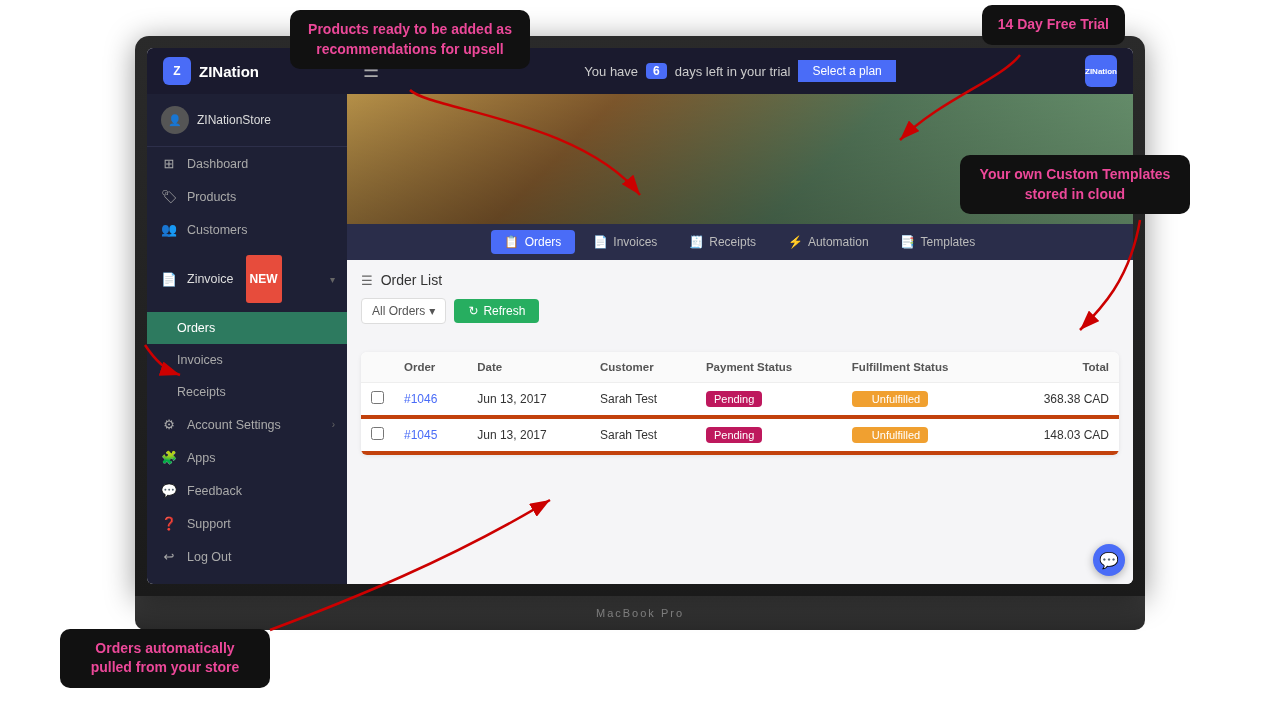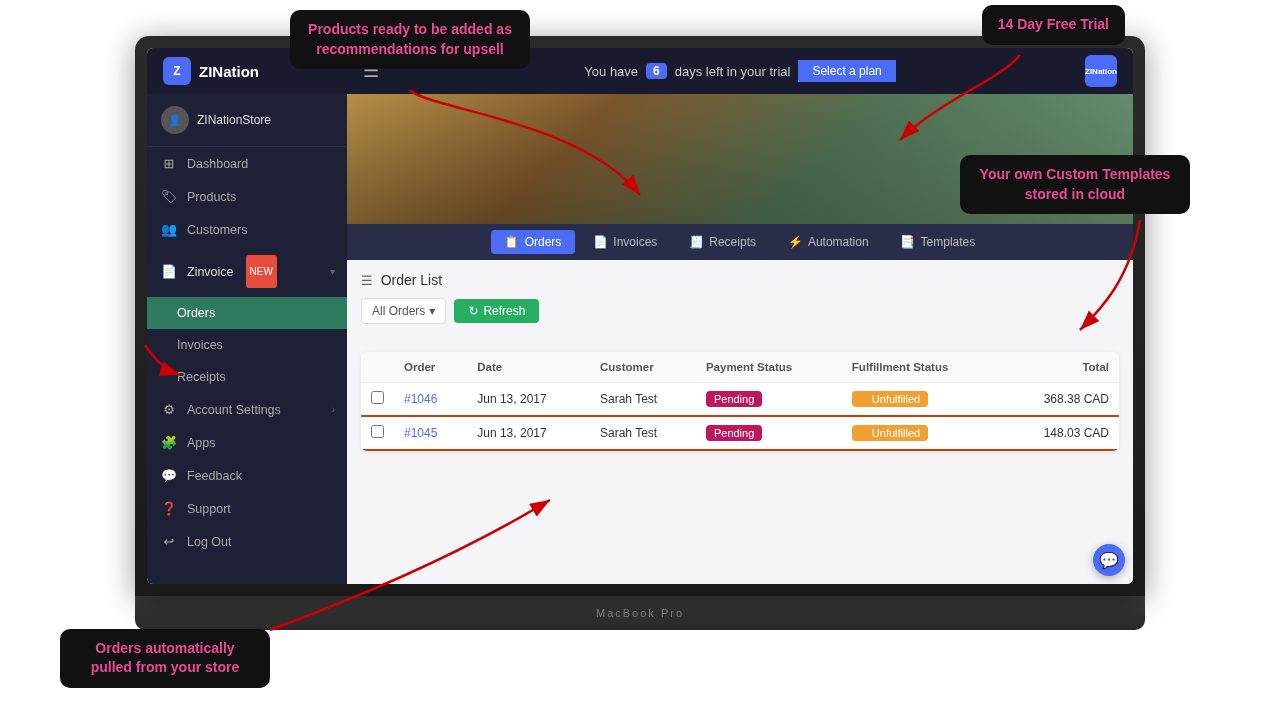--- a/index.html
+++ b/index.html
@@ -219,24 +219,25 @@
 
     .nav-icon {
       font-size: 13px;
       width: 16px;
       text-align: center;
     }
 
     .new-badge {
       background: #e74c3c;
       color: white;
-      font-size: 10px;
-      padding: 11px 4px;
+      font-size: 12px;
+      padding: 17px 4px;
       border-radius: 3px;
       margin-left: 2px;
+      font-weight: bold;
     }
 
     .chevron {
       position: absolute;
       right: 12px;
       font-size: 10px;
       color: #666;
     }
 
     .nav-submenu .nav-item {
@@ -396,21 +397,21 @@
       font-size: 11.5px;
       color: #555;
       font-weight: 600;
       border-bottom: 1px solid #eee;
     }
 
     .orders-table td {
       padding: 8px 10px;
       font-size: 12px;
       color: #333;
-      border-bottom: 2px solid #c2410c;
+      border-bottom: 4px solid #c2410c;
     }
 
     .order-link {
       color: #4a6cf7;
       text-decoration: none;
       font-weight: 500;
     }
 
     .status-badge {
       display: inline-block;

